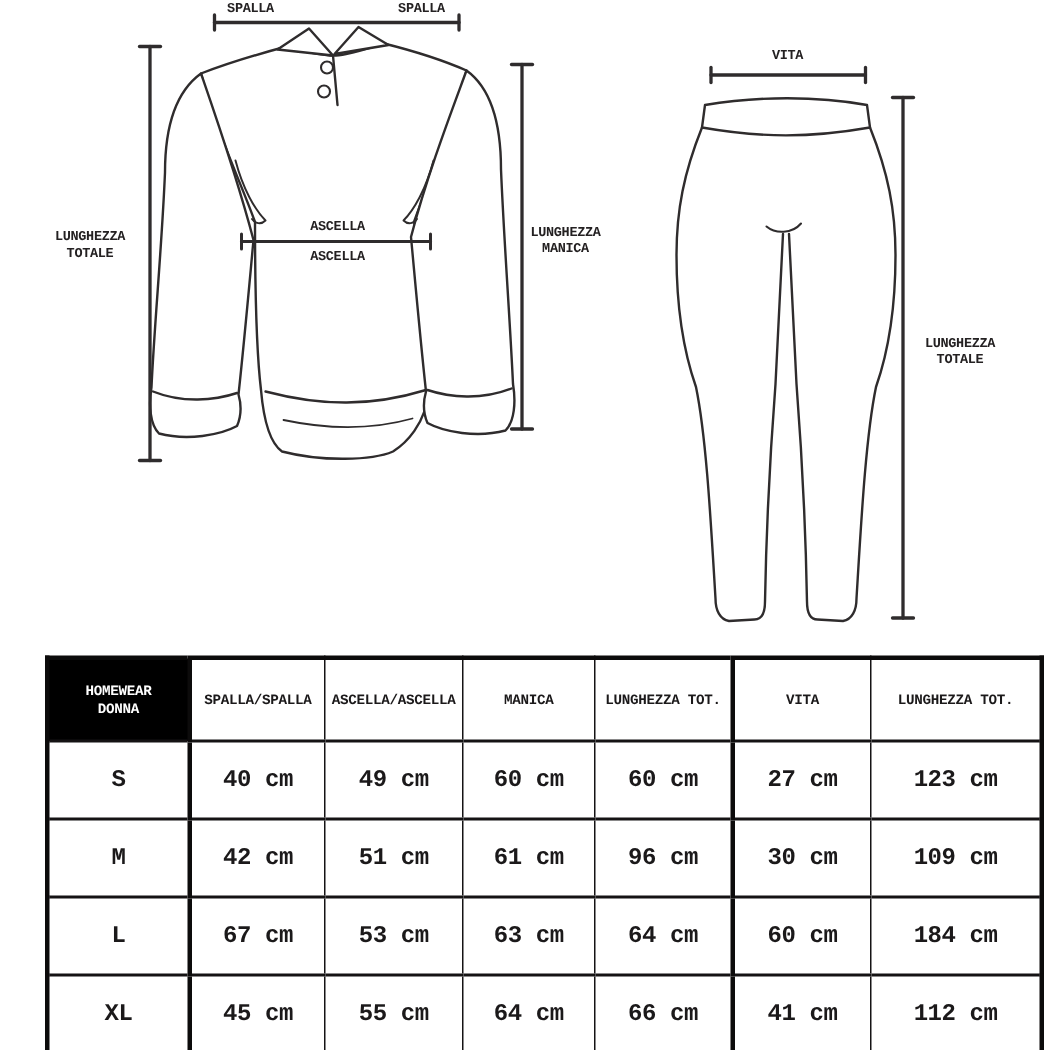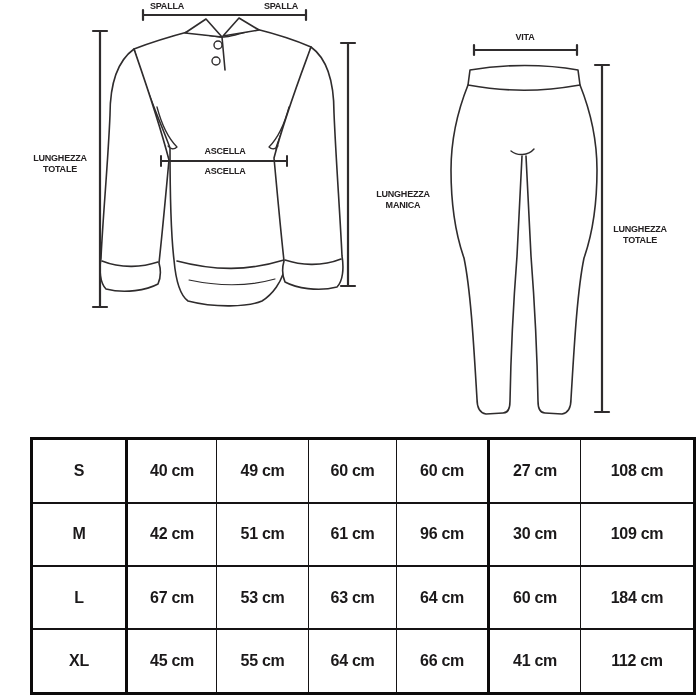--- a/index.html
+++ b/index.html
@@ -1,17 +1,17 @@
 <!DOCTYPE html>
 <html><head>
 <meta charset="utf-8">
 <style>
   html,body{margin:0;padding:0;background:#ffffff;}
   #stage{position:relative;width:700px;height:700px;background:#ffffff;overflow:hidden;
-         font-family:Liberation Sans, sans-serif;color:#1d1b1c;}
+         font-family:Liberation Mono, monospace;color:#1d1b1c;}
   .lbl{position:absolute;font-weight:700;font-size:9px;line-height:1.18;text-align:center;
        letter-spacing:-0.2px;color:#242122;white-space:pre-line;}
   #diagram-svg{position:absolute;left:0;top:0;}
   
   #size-table{position:absolute;left:30px;top:437px;width:663px;height:258px;
               border-collapse:collapse;table-layout:fixed;}
   #size-table td{border:1.5px solid #151314;text-align:center;vertical-align:middle;
                  padding:0;color:#1b191a;}
   #size-table tr.hdr td{height:53px;font-weight:700;font-size:9.5px;letter-spacing:-0.2px;}
   #size-table tr.data td{height:50px;font-weight:700;font-size:16px;letter-spacing:-0.3px;}
@@ -135,43 +135,54 @@
       <line x1="595" y1="65" x2="609" y2="65"></line>
       <line x1="595" y1="412" x2="609" y2="412"></line>
     </g>
   </svg>
 
   <div class="lbl" style="left:144px;top:1px;width:46px;">SPALLA</div>
   <div class="lbl" style="left:258px;top:1px;width:46px;">SPALLA</div>
   <div class="lbl" style="left:26px;top:153px;width:68px;">LUNGHEZZA TOTALE</div>
   <div class="lbl" style="left:196px;top:146px;width:58px;">ASCELLA</div>
   <div class="lbl" style="left:196px;top:166px;width:58px;">ASCELLA</div>
-  <div class="lbl" style="left:369px;top:150px;width:68px;margin-top:39px;">LUNGHEZZA MANICA</div>
+  <div class="lbl" style="left:343px;top:150px;width:68px;">LUNGHEZZA MANICA</div>
   <div class="lbl" style="left:500px;top:32px;width:50px;">VITA</div>
   <div class="lbl" style="left:606px;top:224px;width:68px;">LUNGHEZZA TOTALE</div>
 
   <table id="size-table">
     <colgroup>
       <col style="width:95px">
         <col style="width:90px">
         <col style="width:92px">
       <col style="width:88px">
         <col style="width:92px">
         <col style="width:92px">
         <col style="width:114px">
     </colgroup>
     <tbody>
+        <tr class="hdr">
+      <td class="corner">
+        <div style="width:74px;margin:0 auto;">HOMEWEAR DONNA</div>
+      </td>
+      <td class="thickL">SPALLA/SPALLA</td>
+      <td>ASCELLA/ASCELLA</td>
+      <td>MANICA</td>
+      <td>LUNGHEZZA TOT.</td>
+      <td class="thickL">VITA</td>
+      <td>LUNGHEZZA TOT.</td>
+    </tr>
     <tr class="data">
       <td class="sizecell">S</td>
       <td class="thickL">40 cm</td>
       <td>49 cm</td>
       <td>60 cm</td>
       <td>60 cm</td>
       <td class="thickL">27 cm</td>
-      <td>108 cm</td>
+      <td>123 cm</td>
     </tr>
     <tr class="data">
       <td class="sizecell">M</td>
       <td class="thickL">42 cm</td>
       <td>51 cm</td>
       <td>61 cm</td>
       <td>96 cm</td>
       <td class="thickL">30 cm</td>
       <td>109 cm</td>
     </tr>

